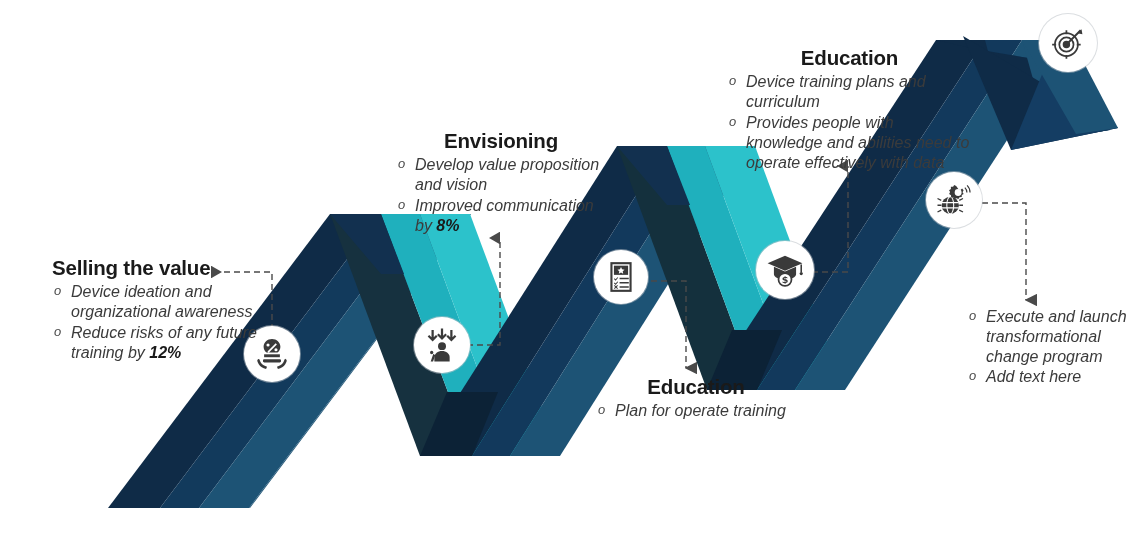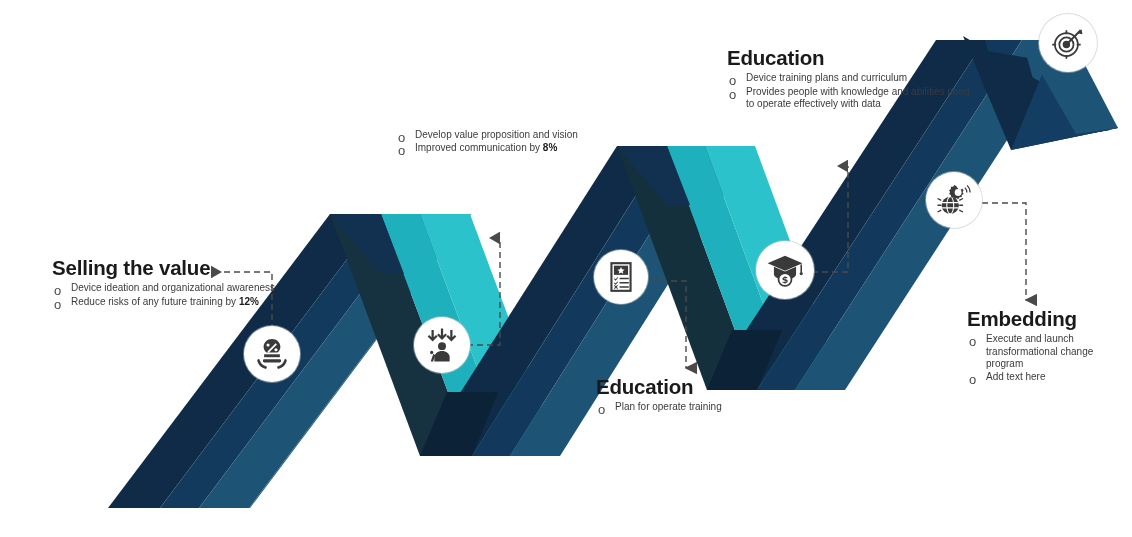--- a/index.html
+++ b/index.html
@@ -38,39 +38,40 @@
     white-space: nowrap;
   }
   .callout ul {
     list-style: none;
     margin: 0;
     padding: 0;
   }
   .callout li {
     position: relative;
     padding-left: 19px;
-    font-size: 10px;
+    font-size: 16px;
     line-height: 1.24;
     color: #3b3b3b;
     margin-bottom: 1px;
+    font-style: italic;
   }
   .callout li::before {
     content: "o";
     position: absolute;
     left: 2px;
     top: 0px;
     font-size: 13px;
     color: #4a4a4a;
     line-height: 1.32;
   }
   .callout li b {
     font-weight: bold;
     color: #1a1a1a;
   }
-  .title-center { text-align: left; }
+  .title-center { text-align: center; }
   .icon-badge {
     position: absolute;
     border-radius: 50%;
     background: #ffffff;
     box-shadow: 0 0 0 1px rgba(190,195,200,0.55);
     display: flex;
     align-items: center;
     justify-content: center;
   }
   .icon-badge svg { display: block; }
@@ -254,20 +255,21 @@
         <span>Device ideation and organizational awareness</span>
       </li>
       <li>
         
         <span>Reduce risks of any future training by </span><b>12%</b>
       </li>
     </ul>
   </div>
 
   <div class="callout" style="left:396px; top:129px; width:210px;">
+    <div class="title title-center">Envisioning</div>
     <ul>
       <li>
         <span>Develop value proposition and vision</span>
       </li>
       <li>
         <span>Improved communication by </span><b>8%</b>
       </li>
     </ul>
   </div>
 
@@ -286,21 +288,20 @@
       <li>
         <span>Device training plans and curriculum</span>
       </li>
       <li>
         <span>Provides people with knowledge and abilities need to operate effectively with data</span>
       </li>
     </ul>
   </div>
 
   <div class="callout" style="left:967px; top:307px; width:160px;">
-    <div class="title">Embedding</div>
     <ul>
       <li>
         <span>Execute and launch transformational change program</span>
       </li>
       <li>
         <span>Add text here</span>
       </li>
     </ul>
   </div>
 

